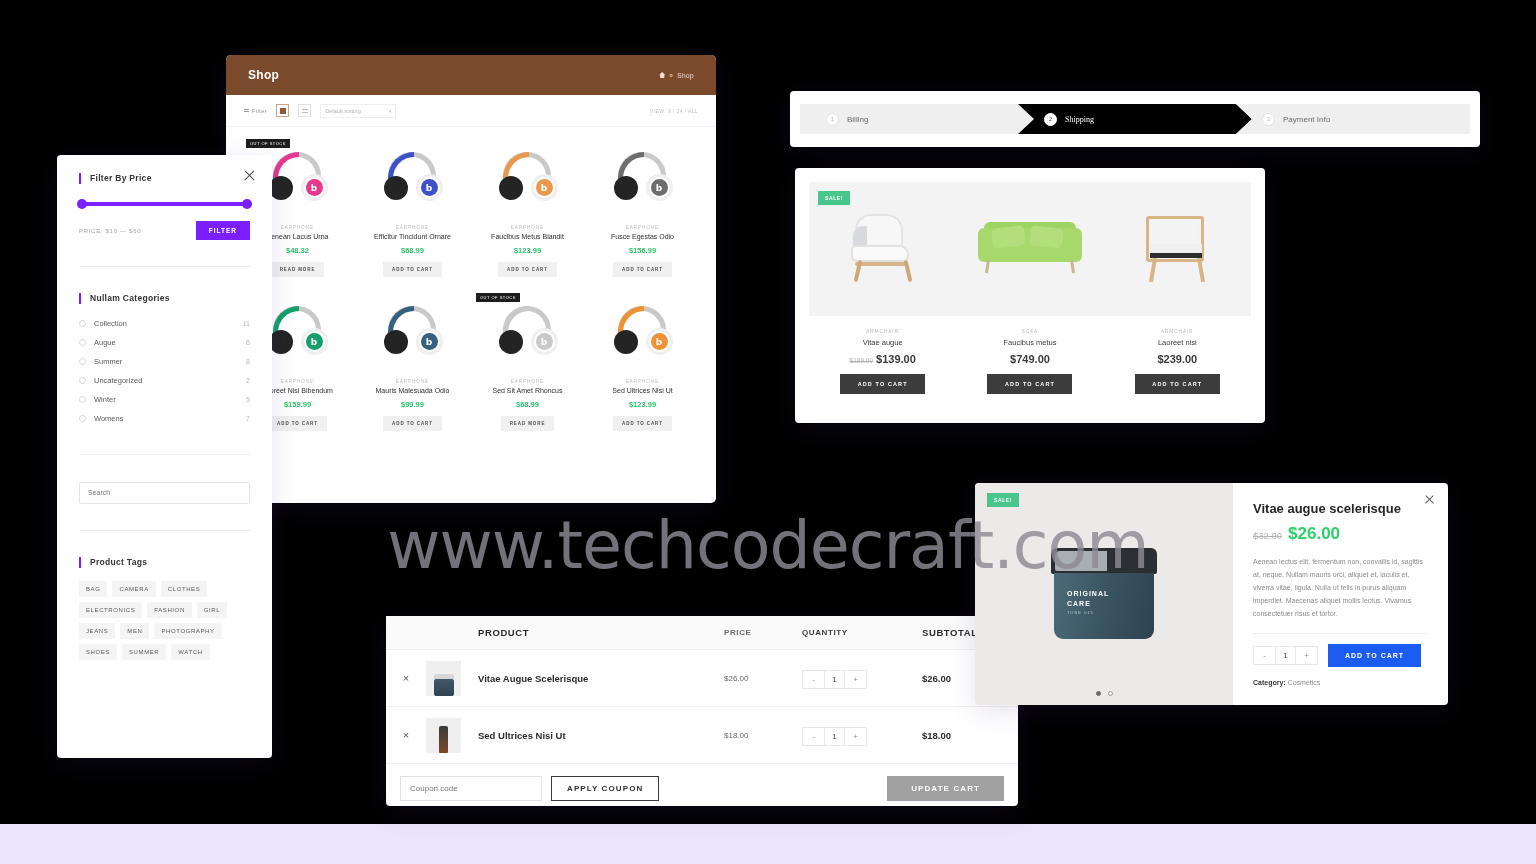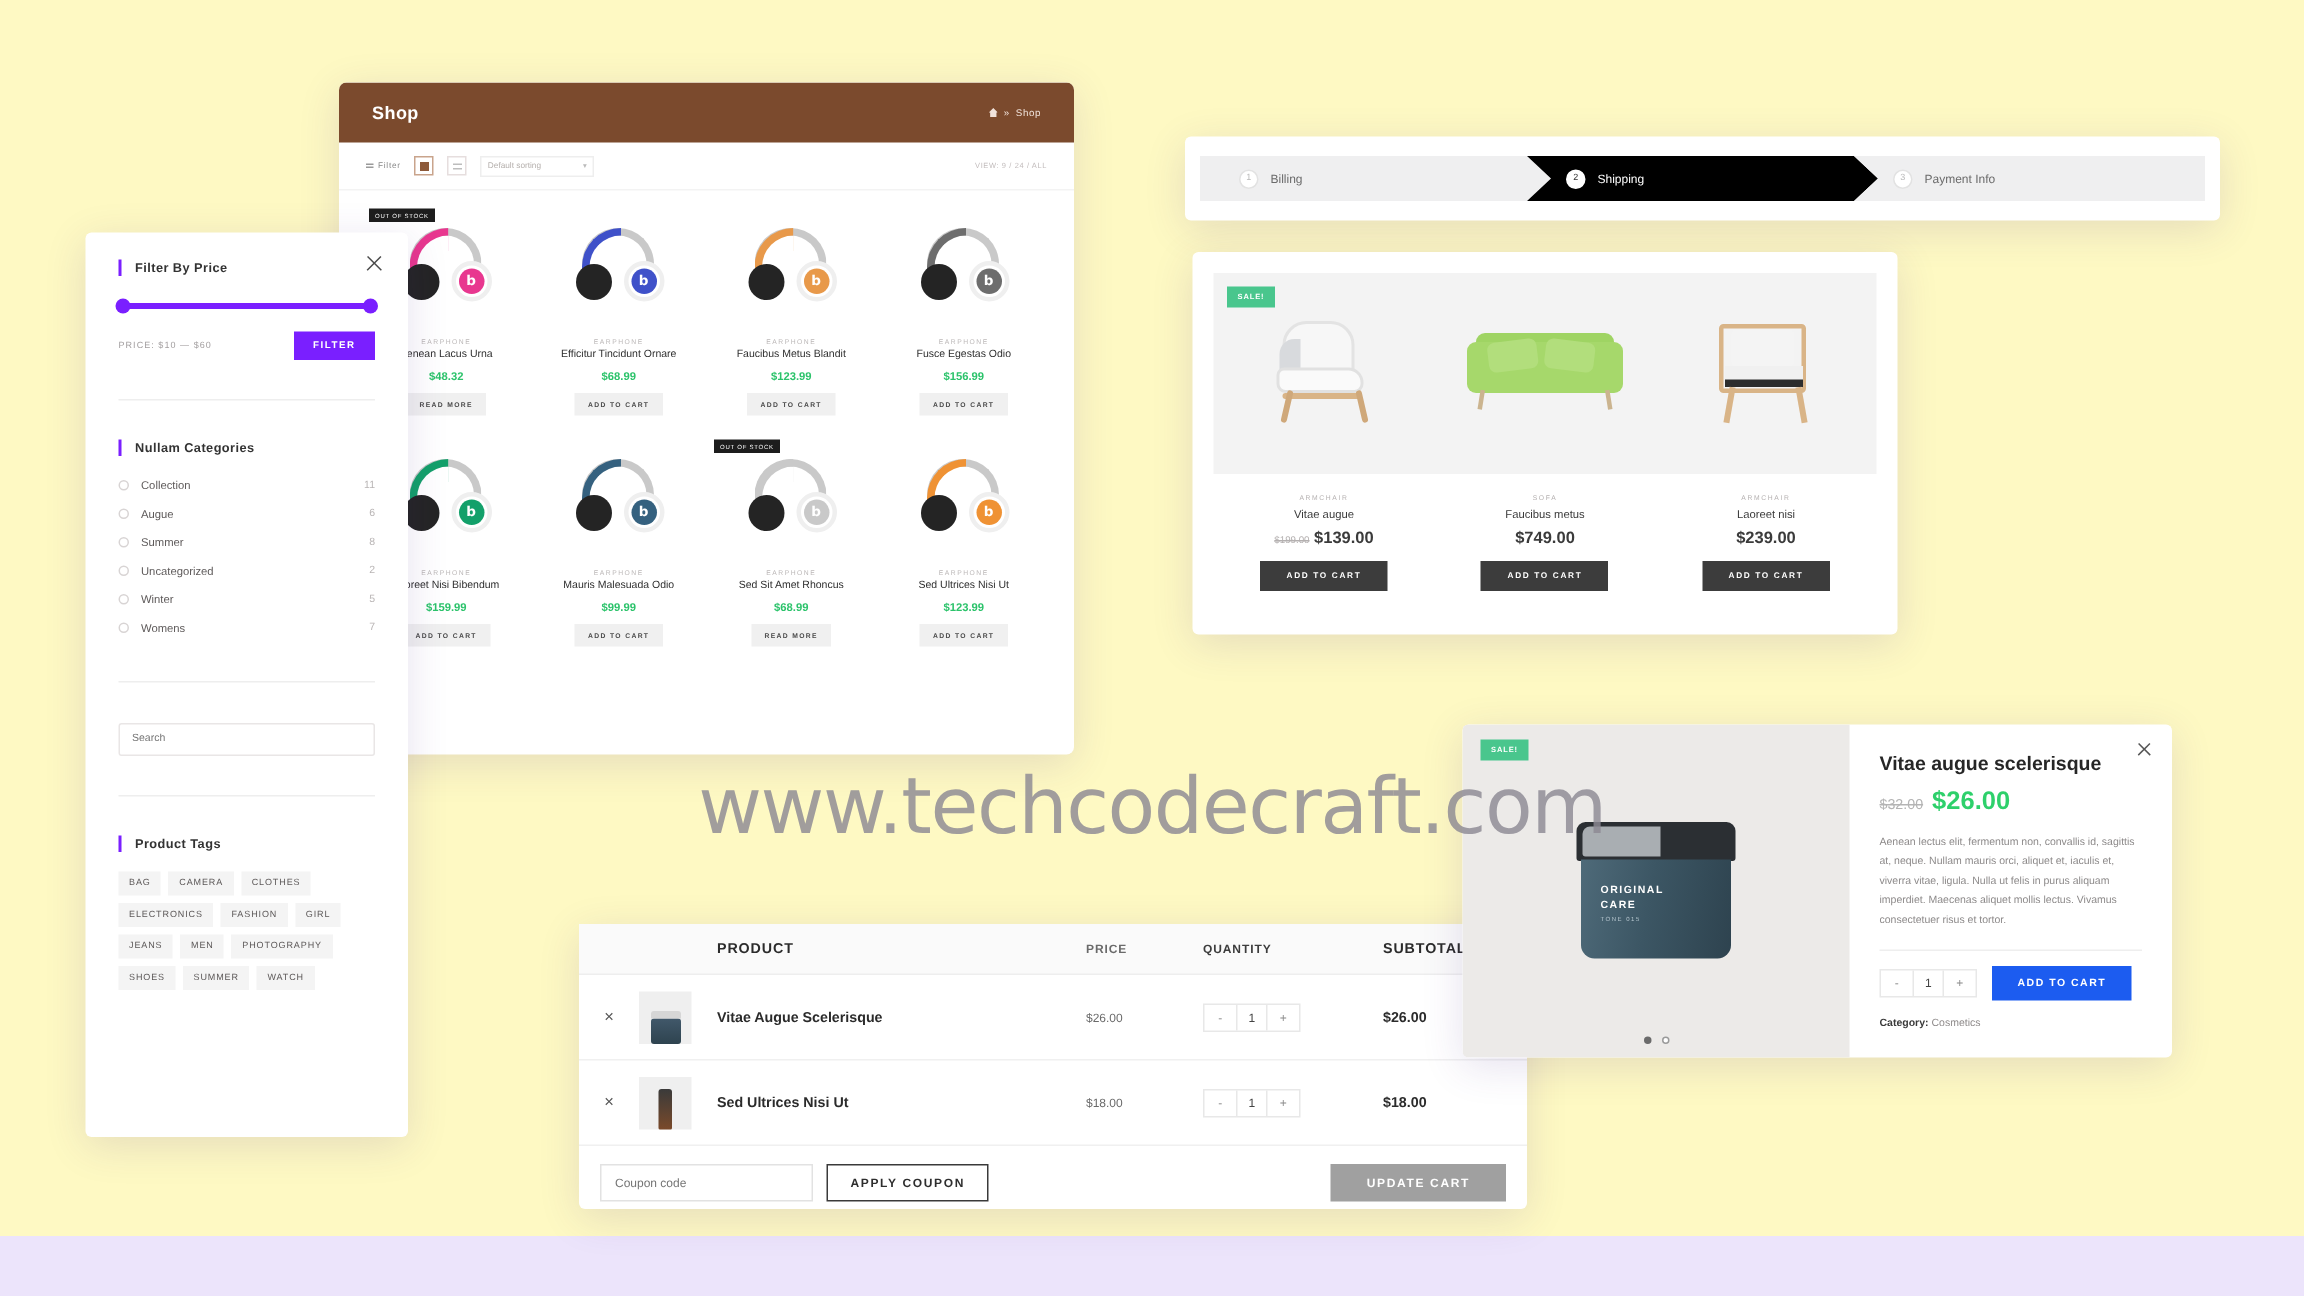--- a/index.html
+++ b/index.html
@@ -2,21 +2,21 @@
 <html><head>
 <meta charset="utf-8">
 <style>
   * { box-sizing: border-box; margin: 0; padding: 0; }
   html, body {
     width: 1536px; height: 864px;
     background: #ece4fb;
     font-family: "Liberation Sans", sans-serif;
     overflow: hidden;
   }
-  #stage { position: relative; width: 1536px; height: 824px; background: #fef9c3; padding-left: 36px; }
+  #stage { position: relative; width: 1536px; height: 824px; background: #000000; padding-left: 36px; }
 
   .card { position: absolute; background: #fff; border-radius: 4px; box-shadow: 0 6px 28px rgba(80,50,140,.14); }
 
   
   #shop-panel { left: 226px; top: 55px; width: 490px; height: 448px; overflow: hidden; border-radius: 5px; }
   #shop-header { height: 40px; background: #7b4a2d; display: flex; align-items: center; justify-content: space-between; padding: 0 22px; }
   #shop-header .title { color: #fff; font-size: 12px; font-weight: 600; letter-spacing: .3px; }
   #shop-header .crumb { color: #f0e2da; font-size: 6.5px; letter-spacing: .4px; display: flex; align-items: center; gap: 4px; }
   #shop-header .crumb .home { display:inline-block; width:6px; height:6px; background:#f0e2da;
     clip-path: polygon(50% 0,100% 50%,85% 50%,85% 100%,15% 100%,15% 50%,0 50%); }
@@ -83,21 +83,21 @@
   .tag { background: #f4f4f4; color: #5c5858; font-size: 6px; letter-spacing: .6px; padding: 5px 7px; }
 
   
   #steps-panel { left: 790px; top: 91px; width: 690px; height: 56px; padding: 9px 10px; display: flex; align-items: center; }
   .step { height: 30px; display: flex; align-items: center; padding-left: 26px; font-size: 8px; position: relative; }
   .step .num { width: 13px; height: 13px; border-radius: 50%; background: #fff; color: #b9b9b9; font-size: 6px;
                display: flex; align-items: center; justify-content: center; margin-right: 8px; border: 1px solid #e2e2e2; }
   .step.s1 { flex: 1.05; background: #efeff0; color: #6b6b6b;
      clip-path: polygon(0 0, calc(100% - 16px) 0, 100% 50%, calc(100% - 16px) 100%, 0 100%, 0 100%); }
   .step.s2 { flex: 1.05; background: #000; color: #fff; margin-left: -16px;
-     clip-path: polygon(0 0, calc(100% - 16px) 0, 100% 50%, calc(100% - 16px) 100%, 0 100%, 16px 50%); }
+     clip-path: polygon(0 0, calc(100% - 16px) 0, 100% 50%, calc(100% - 16px) 100%, 0 100%, 16px 50%); font-family: Liberation Serif, serif; }
   .step.s2 .num { background:#fff; color:#333; border-color:#fff; }
   .step.s3 { flex: 1.05; background: #efeff0; color: #6b6b6b; margin-left: -16px;
      clip-path: polygon(0 0, 100% 0, 100% 100%, 0 100%, 16px 50%); }
 
   
   #furniture-panel { left: 795px; top: 168px; width: 470px; height: 255px; padding: 14px; display: flex; gap: 0; }
   .fcard { flex: 1; display: flex; flex-direction: column; }
   .fimg { background: #f3f3f3; height: 134px; position: relative; display: flex; align-items: center; justify-content: center; }
   .sale { position: absolute; left: 9px; top: 9px; background: #49c68d; color: #fff; font-size: 5px;
           font-weight: 700; letter-spacing: .6px; padding: 4px 7px; }
@@ -188,21 +188,21 @@
   .qv-cat b { color: #3a3a3a; }
   .qv-sale { position: absolute; left: 12px; top: 10px; background: #49c68d; color: #fff; font-size: 5px;
              font-weight: 700; letter-spacing: .6px; padding: 4px 7px; z-index: 3; }
 
   
   .bottle { width: 9px; height: 27px; background: linear-gradient(#3a3a3a,#7a4a2a); border-radius: 2px 2px 1px 1px; }
   .jarthumb { width: 20px; height: 17px; background: linear-gradient(#41586a,#2e434f); border-radius: 2px; position: relative; }
   .jarthumb:before { content:''; position:absolute; left:0; right:0; top:-5px; height:5px; background:#d6d6d6; border-radius:2px 2px 0 0;}
 
   
-  #watermark { position: absolute; left: 0; right: 0; top: 508px; text-align: center; font-size: 52px;
+  #watermark { position: absolute; left: 0; right: 0; top: 508px; text-align: center; font-size: 65px;
                color: #8d8a94; opacity: .82; letter-spacing: -1px; font-family: "DejaVu Sans", sans-serif; z-index: 50; pointer-events: none; }
 </style>
 </head>
 <body>
 
 <div id="stage">
 
   <div class="card" id="shop-panel">
     <div id="shop-header">
       <div class="title">Shop</div>

